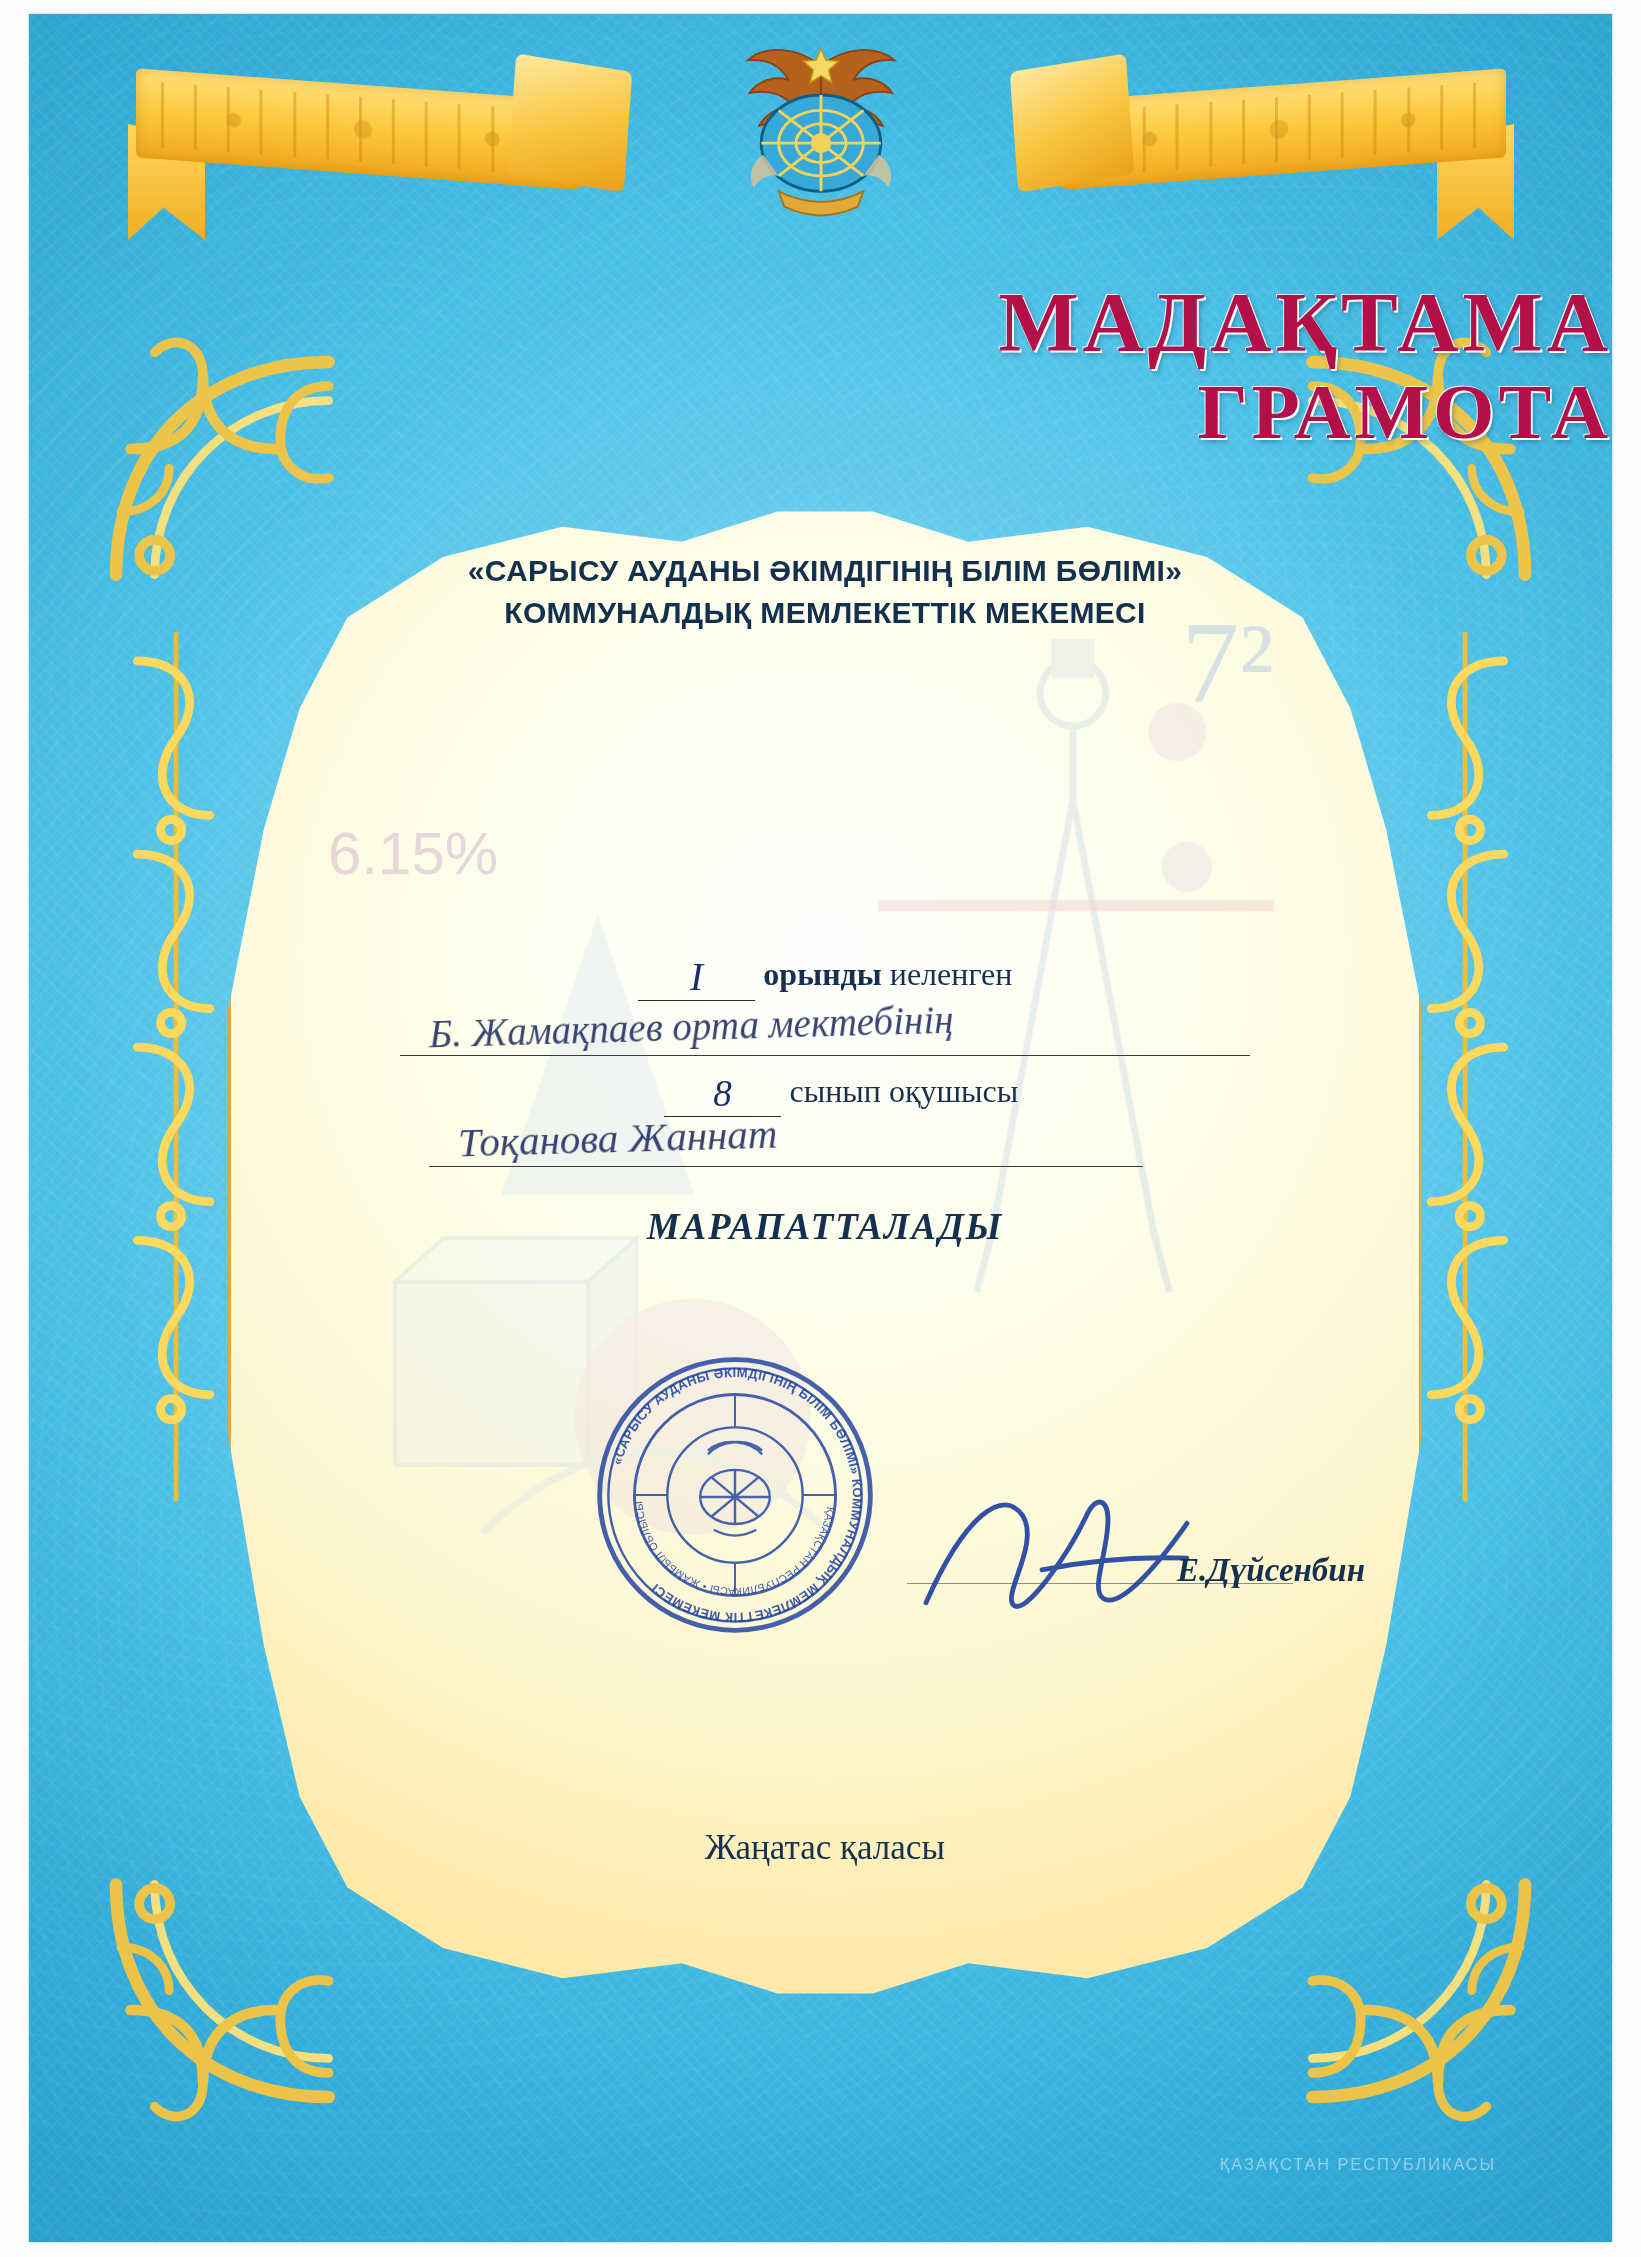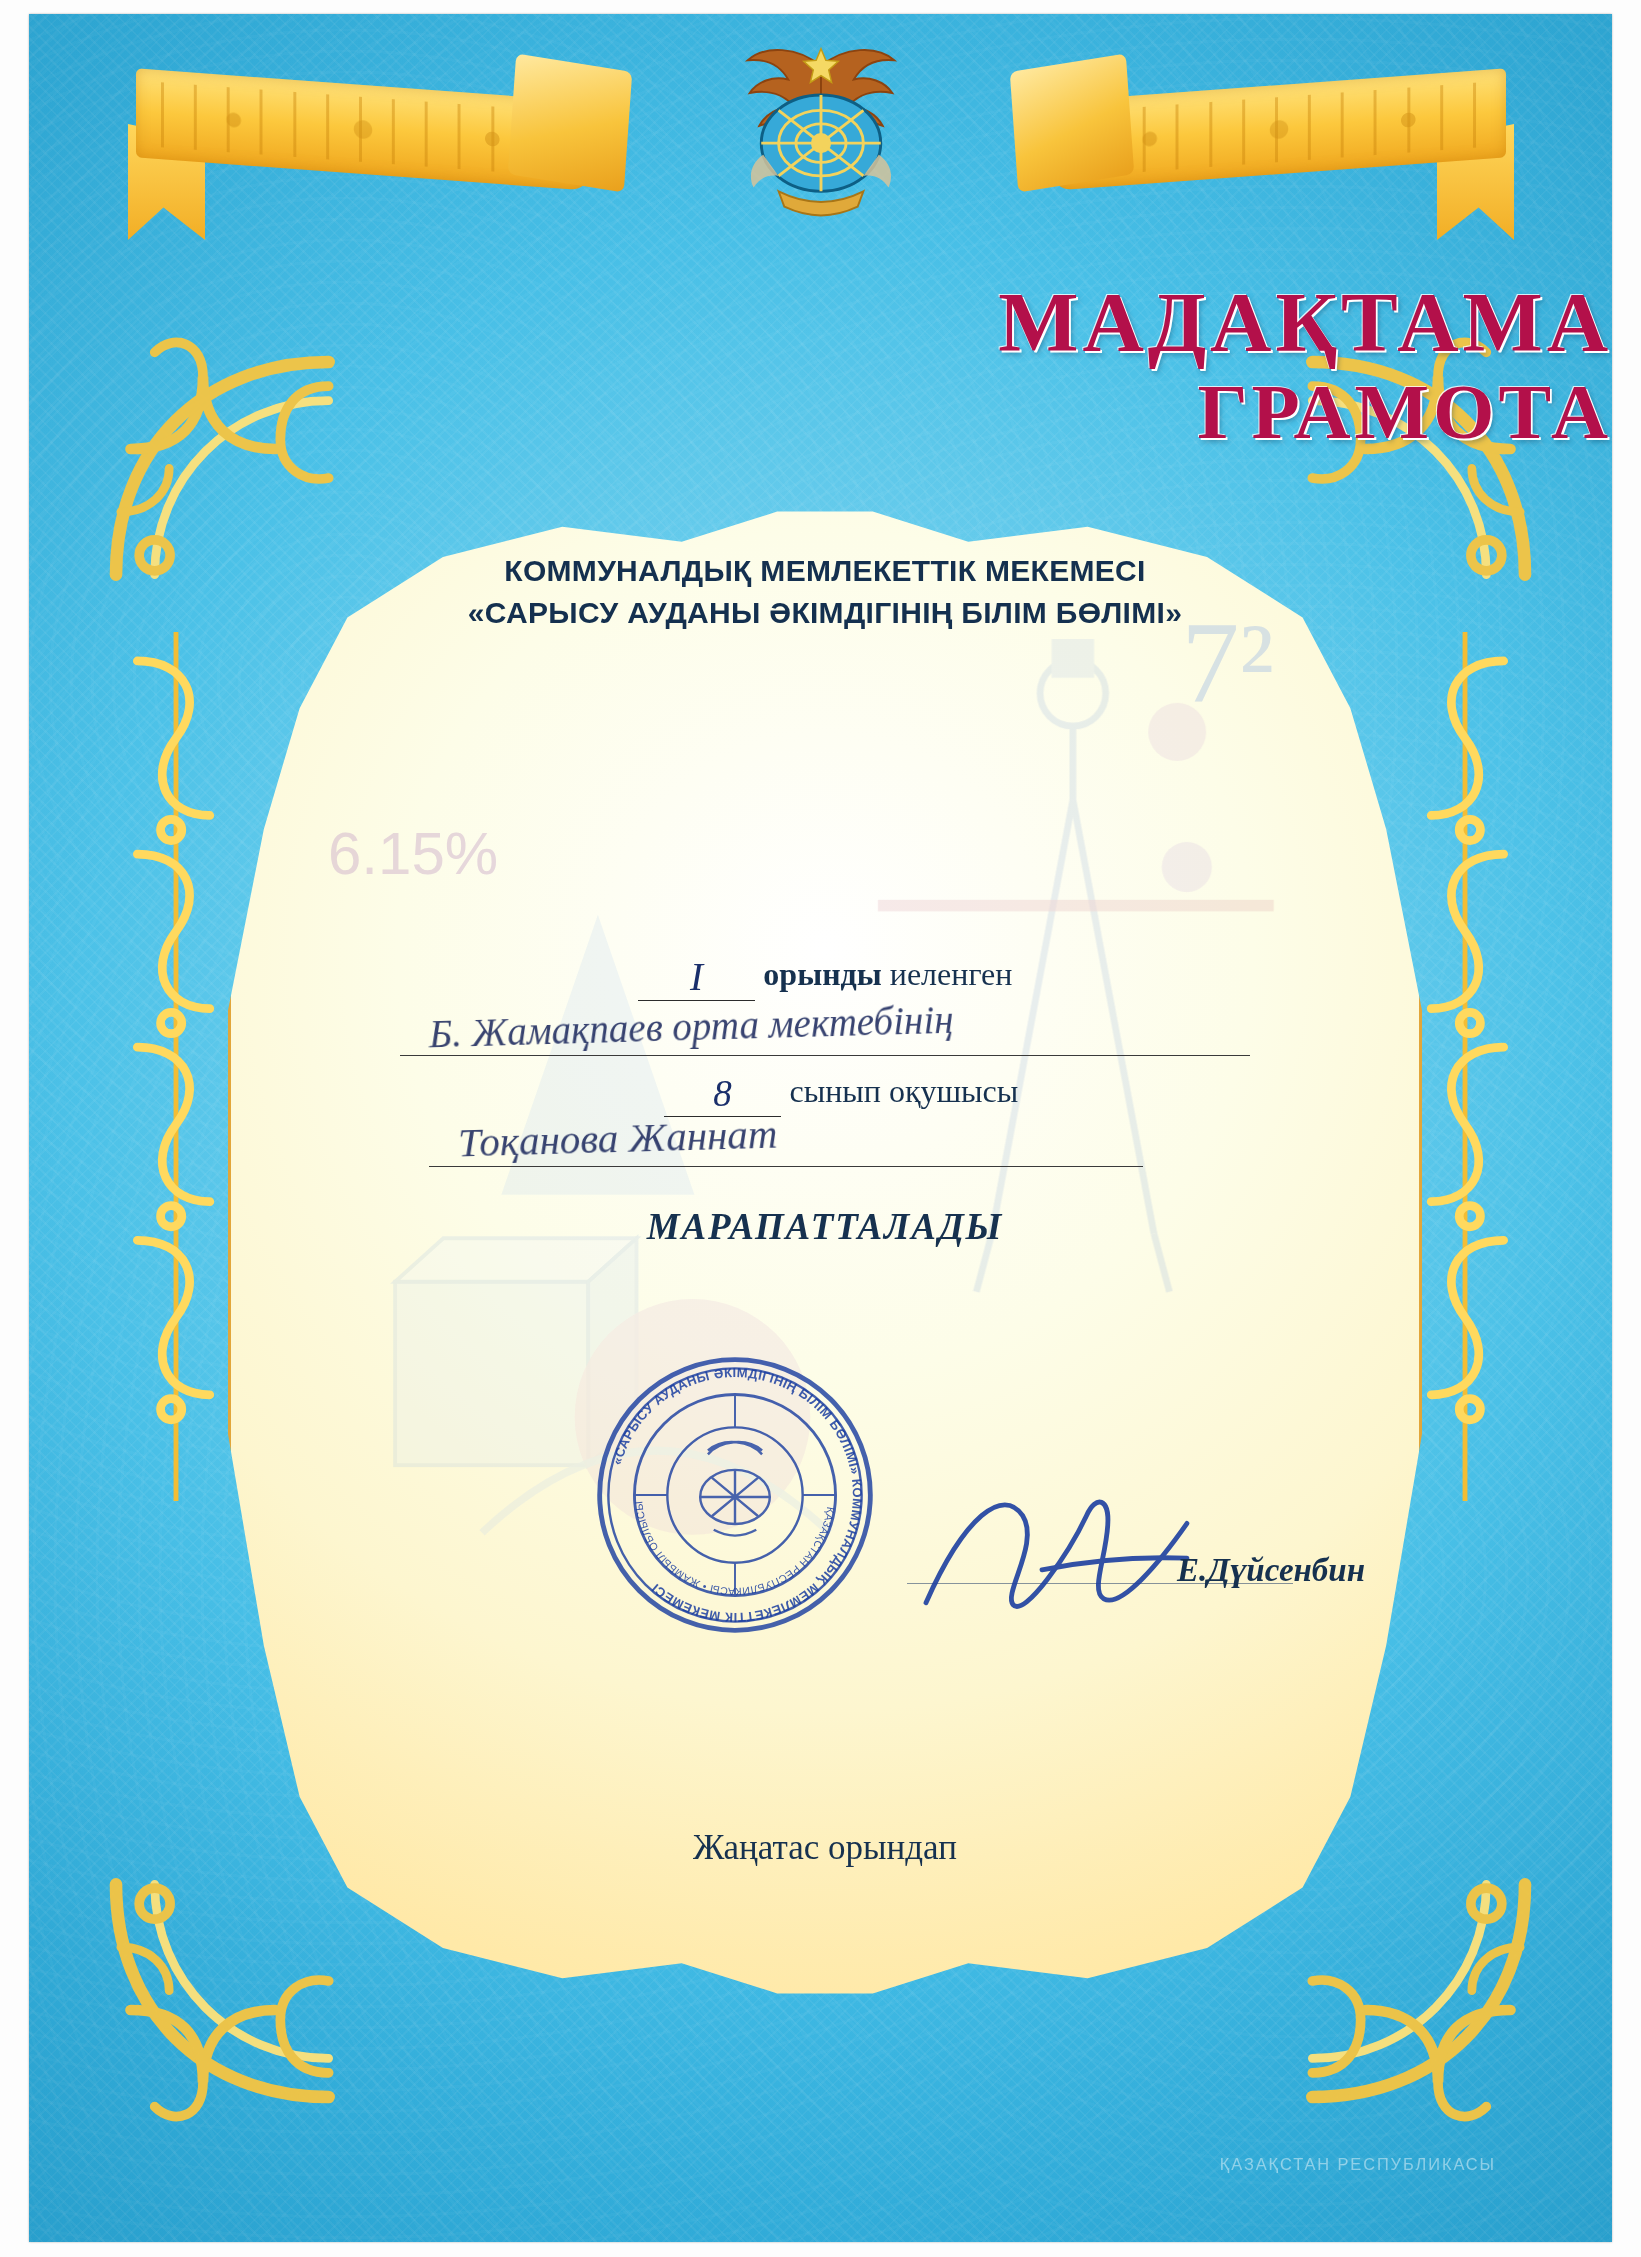--- a/index.html
+++ b/index.html
@@ -478,22 +478,22 @@
           <rect x="60" y="560" width="200" height="190" fill="#e3edf6" stroke="#bcd0e4" stroke-width="4" opacity=".85"></rect>
           <polygon points="60,560 110,515 310,515 260,560" fill="#f2f7fc" stroke="#bcd0e4" stroke-width="4" opacity=".85"></polygon>
           <polygon points="260,560 310,515 310,705 260,750" fill="#d7e4f1" stroke="#bcd0e4" stroke-width="4" opacity=".85"></polygon>
           <circle cx="368" cy="700" r="122" fill="#e6c6d8" opacity=".75"></circle>
           <path d="M150 820 q180 -170 360 0" stroke="#c9dbee" stroke-width="8" fill="none" opacity=".8"></path>
         </svg>
         <div class="wm" style="left:97px; top:319px; font-family:'Liberation Sans',sans-serif; font-size:60px; color:#c9a9c8; opacity:.45;">6.15%</div>
         <div class="wm" style="right:145px; top:97px; font-family:'Liberation Serif',serif; font-size:116px; color:#b9cce3; opacity:.55;">7²</div>
 
         <div class="org">
+          <div>«САРЫСУ АУДАНЫ ӘКІМДІГІНІҢ БІЛІМ БӨЛІМІ»</div>
           <div>КОММУНАЛДЫҚ МЕМЛЕКЕТТІК МЕКЕМЕСІ</div>
-          <div>«САРЫСУ АУДАНЫ ӘКІМДІГІНІҢ БІЛІМ БӨЛІМІ»</div>
         </div>
 
 
         <div class="place-row">
           <span class="hand-place">I</span>
           <span class="strong">орынды</span>
           <span>иеленген</span>
         </div>
 
         <div class="fill-line" style="left:169px; top:555px; width:850px;"></div>
@@ -542,21 +542,21 @@
           </g>
 
           <g stroke="#1c3fa0" fill="none" stroke-width="2.5" opacity=".8">
             <ellipse cx="150" cy="152" rx="36" ry="28"></ellipse>
             <path d="M114 152 L186 152 M150 124 L150 180 M126 132 L174 172 M174 132 L126 172"></path>
             <path d="M122 108 c12 -14 40 -18 56 -4 M178 108 c-12 -14 -40 -18 -56 -4"></path>
             <path d="M128 186 q22 12 44 0"></path>
           </g>
         </svg>
 
-        <div class="city">Жаңатас орындап</div>
+        <div class="city">Жаңатас қаласы</div>
 
       </div>
     </div>
 
     <div class="footer-faint">ҚАЗАҚСТАН РЕСПУБЛИКАСЫ</div>
   </div>
 </div>
 
 
 </body></html>

